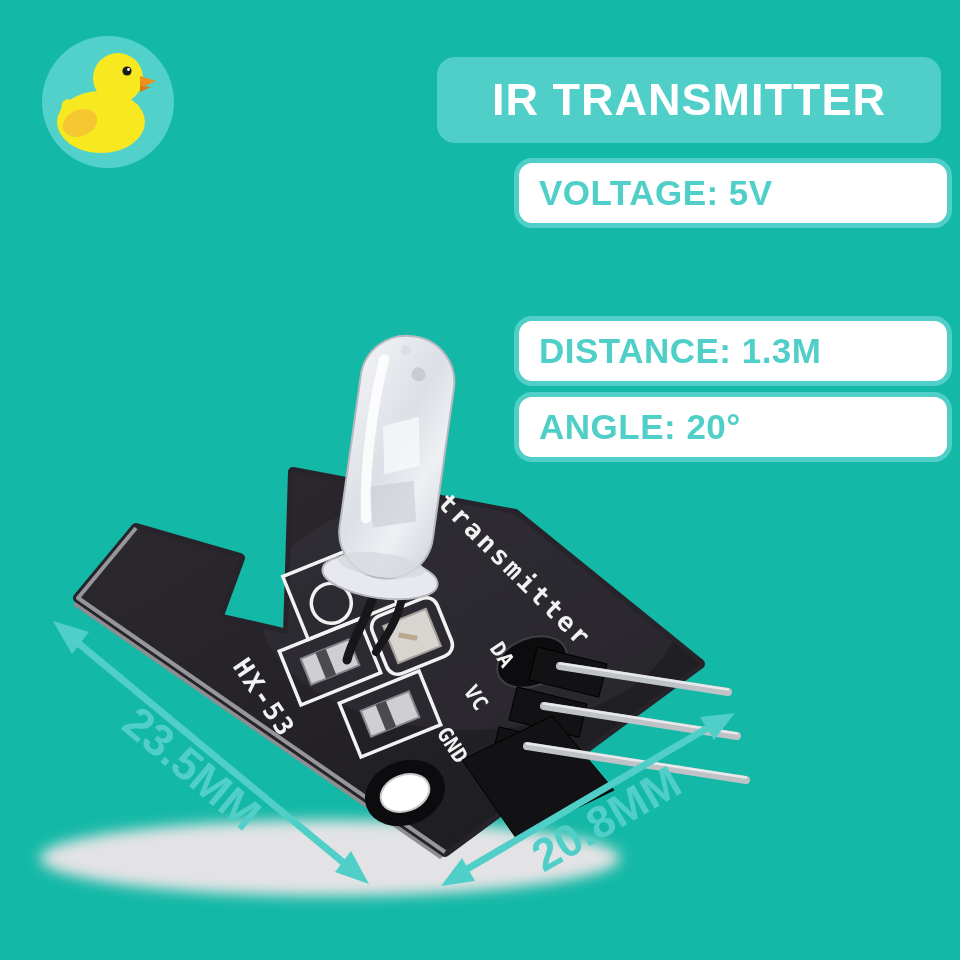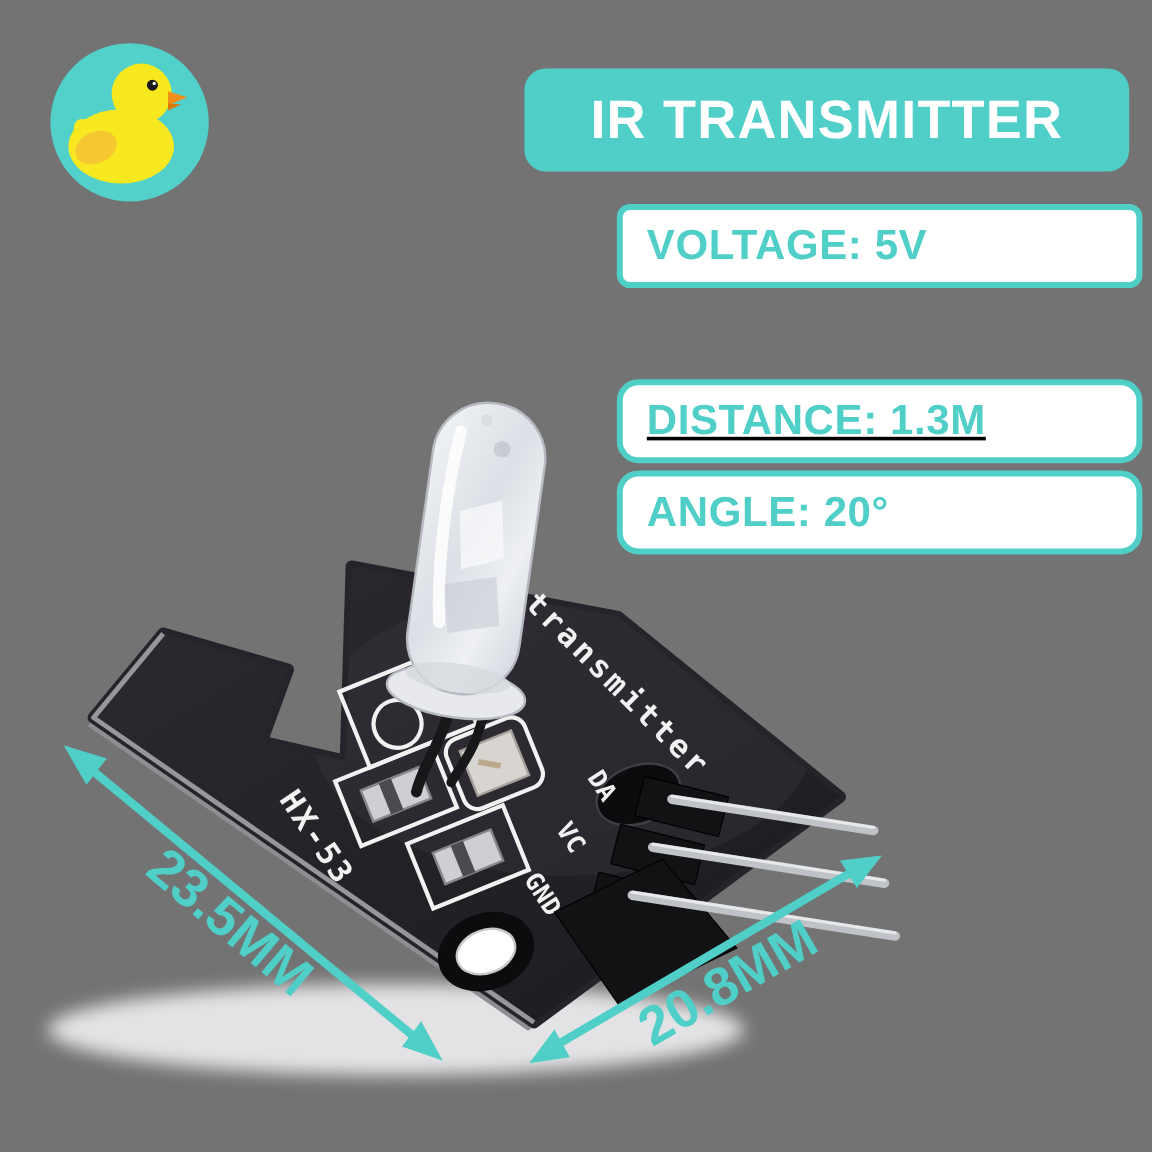--- a/index.html
+++ b/index.html
@@ -1,26 +1,26 @@
 <!DOCTYPE html>
 <html><head>
 <meta charset="utf-8">
 <style>
   html,body{margin:0;padding:0;background:#ffffff;}
-  .stage{position:relative;width:960px;height:960px;background:#737373;overflow:hidden;
+  .stage{position:relative;width:960px;height:960px;background:#14b8a6;overflow:hidden;
          font-family:"Liberation Sans",sans-serif;}
   .logo-svg{position:absolute;left:38px;top:30px;}
   .banner{position:absolute;left:437px;top:57px;width:504px;height:86px;
           background:#4FCFC7;border-radius:18px;display:flex;align-items:center;justify-content:center;}
   .banner span{color:#ffffff;font-weight:bold;font-size:45px;letter-spacing:1px;white-space:nowrap;}
   .spec{position:absolute;left:514px;width:438px;height:70px;background:#ffffff;
         border:5px solid #4FCFC7;border-radius:18px;box-sizing:border-box;
         display:flex;align-items:center;padding-left:20px;}
   .spec span{color:#4FCFC7;font-weight:bold;font-size:35px;letter-spacing:0.5px;white-space:nowrap;}
-  #spec-voltage{top:170px;border-radius:11px;} #spec-wavelength{top:238px;} #spec-distance{top:316px;text-decoration:underline;} #spec-angle{top:392px;}
+  #spec-voltage{top:158px;} #spec-wavelength{top:238px;} #spec-distance{top:316px;} #spec-angle{top:392px;}
   .scene{position:absolute;left:0;top:0;}
   .silk{font-family:"DejaVu Sans Mono",monospace;font-weight:bold;fill:#f2f2f2;}
   .dimlabel{font-family:"Liberation Sans",sans-serif;font-weight:bold;font-size:45px;}
 </style>
 </head>
 <body>
 
 <div class="stage">
 
   <svg class="logo-svg" width="145" height="150" viewBox="0 0 145 150">

